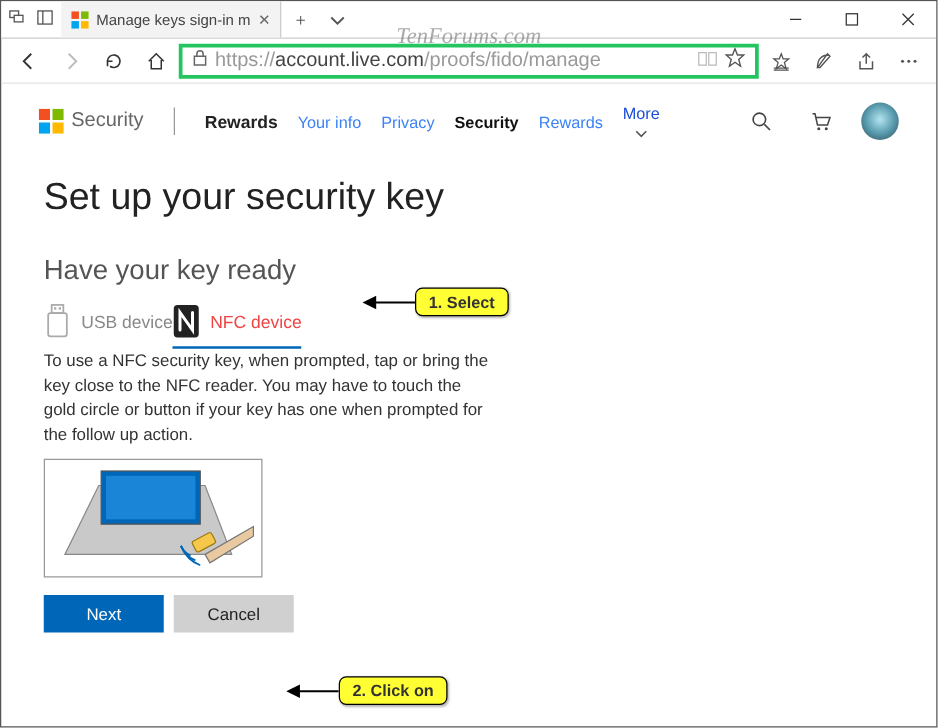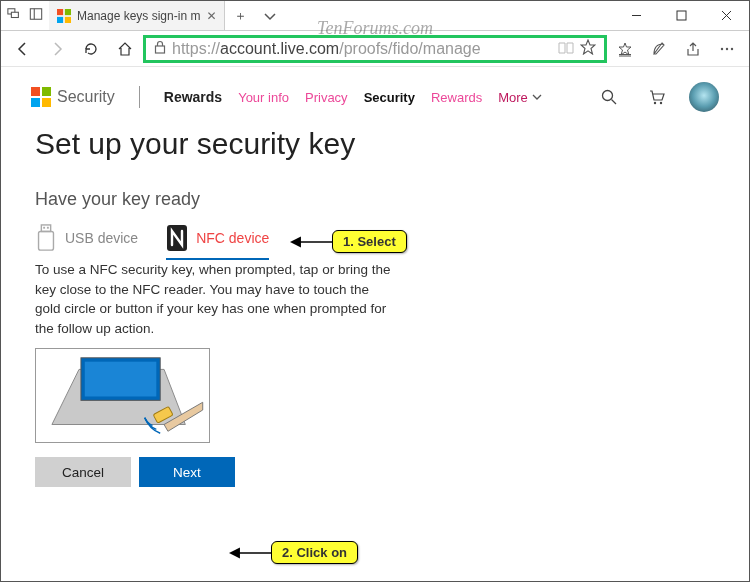--- a/index.html
+++ b/index.html
@@ -28,30 +28,30 @@
   .addr-field .url .dark { color:#444; }
   .right-icons { display:flex; gap:2px; }
   
   .watermark { position:absolute; top:17px; left:50%; transform:translateX(-50%); color:rgba(100,100,100,0.55); font-style:italic; font-size:18px; font-family:Georgia, serif; pointer-events:none; z-index:50;}
   
   .page-header { display:flex; align-items:center; padding:14px 30px 10px 30px; gap:16px; }
   .ms-brand { display:flex; align-items:center; gap:6px; font-size:16px; color:#666; }
   .ms-logo { width:20px; height:20px; }
   .divider-v { width:1px; height:22px; background:#999; margin:0 8px; }
   .acct { font-weight:700; font-size:14px; color:#222; }
-  .nav-link { font-size:13px; color:#ec4899; }
+  .nav-link { font-size:13px; color:#3b82f6; }
   .nav-link.active { color:#111; font-weight:600; }
-  .nav-more { display:flex; align-items:center; gap:4px; color:#be185d; }
+  .nav-more { display:flex; align-items:center; gap:4px; color:#1d4ed8;flex-direction:column; }
   .header-space { flex:1; }
   .avatar { width:30px; height:30px; border-radius:50%; background:radial-gradient(circle at 50% 45%, #b4e4f0 0%, #5a9db0 50%, #2a4a55 100%); }
   
   .content { padding:0 34px; }
-  h1 { font-weight:300; font-size:30px; color:#222; margin:4px 0 28px 0; }
-  h2 { font-weight:400; font-size:18px; color:#555; margin:0 0 14px 0; }
-  .device-tabs { display:flex; gap:28px; align-items:flex-start; }
+  h1 { font-weight:300; font-size:30px; color:#222; margin:18px 0 28px 0; }
+  h2 { font-weight:400; font-size:22px; color:#555; margin:0 0 14px 0; }
+  .device-tabs { display:flex; align-items:flex-start; }
   .dev-tab { display:flex; align-items:center; gap:8px; padding-bottom:6px; color:#888; font-size:14px; }
   .dev-tab.active { color:#ef4444; border-bottom:2px solid #0067b8; }
   .dev-tab svg { width:22px; height:28px; }
   .desc { font-size:13.5px; color:#333; line-height:1.45; max-width:360px; }
   .illus { margin-top:10px; width:175px; height:95px; border:1px solid #999; background:#fff; padding:3px; }
   .detail { margin-top:22px; font-size:13.5px; color:#333; max-width:580px; line-height:1.4; }
   .btn-row { margin-top:14px; display:flex; gap:8px; }
   .btn { height:30px; min-width:96px; display:flex; align-items:center; justify-content:center; font-size:13.5px; }
   .btn.cancel { background:#d0d0d0; color:#222; }
   .btn.next { background:#0067b8; color:#fff; }
@@ -253,22 +253,22 @@
       <polygon points="128,75 168,52 168,60 132,82" fill="#e8c9a0" stroke="#777"></polygon>
       <rect x="118" y="60" width="18" height="10" rx="2" fill="#f5c84c" stroke="#a07a10" transform="rotate(-28 127 65)"></rect>
       <path d="M116 76 q-5 -2 -8 -8" fill="none" stroke="#0067b8" stroke-width="1.5"></path>
       <path d="M120 80 q-8 -3 -12 -12" fill="none" stroke="#0067b8" stroke-width="1.5"></path>
       <path d="M124 84 q-11 -4 -16 -16" fill="none" stroke="#0067b8" stroke-width="1.5"></path>
     </svg>
   </div>
 
 
   <div class="btn-row">
+    <div class="btn next">Next</div>
     <div class="btn cancel">Cancel</div>
-    <div class="btn next">Next</div>
   </div>
 </div>
 
 <div class="callout c1">
   <svg class="arrow" viewBox="0 0 46 20">
       <line x1="46" y1="10" x2="8" y2="10" stroke="#000" stroke-width="1.8"></line>
       <polygon points="0,10 12,4 12,16" fill="#000"></polygon>
     </svg>
   <div class="bubble">1. Select</div>
 </div>

